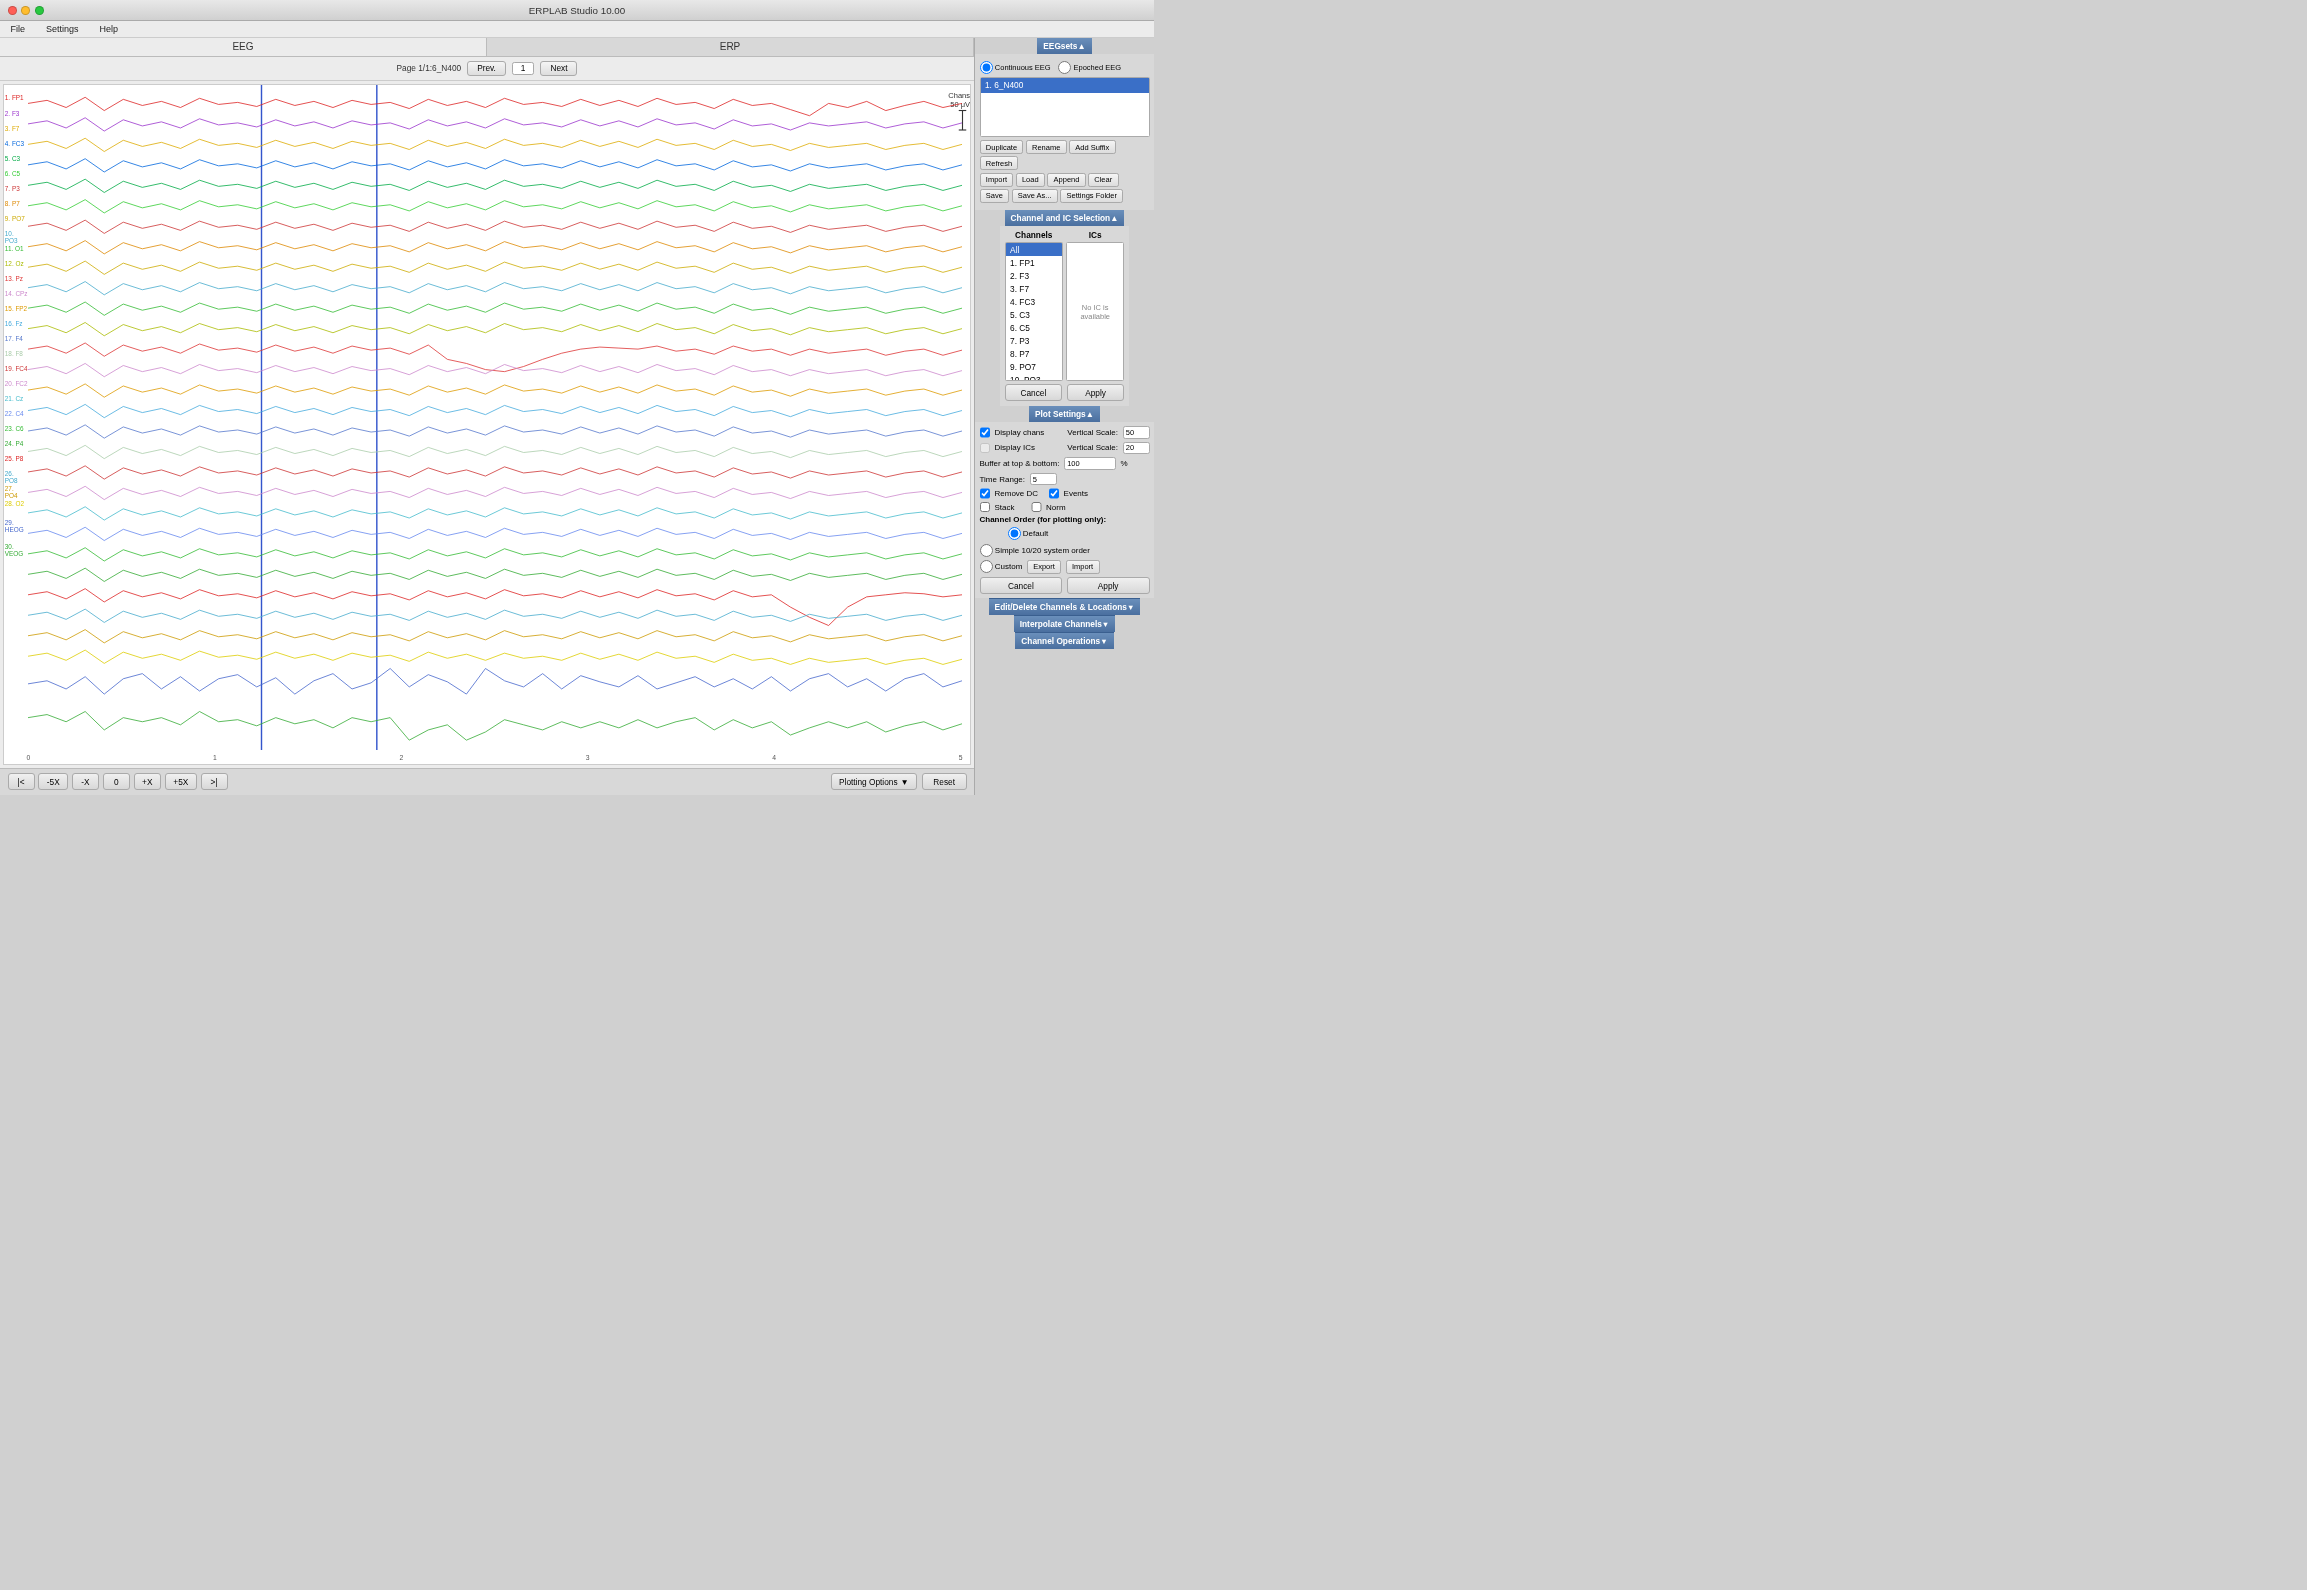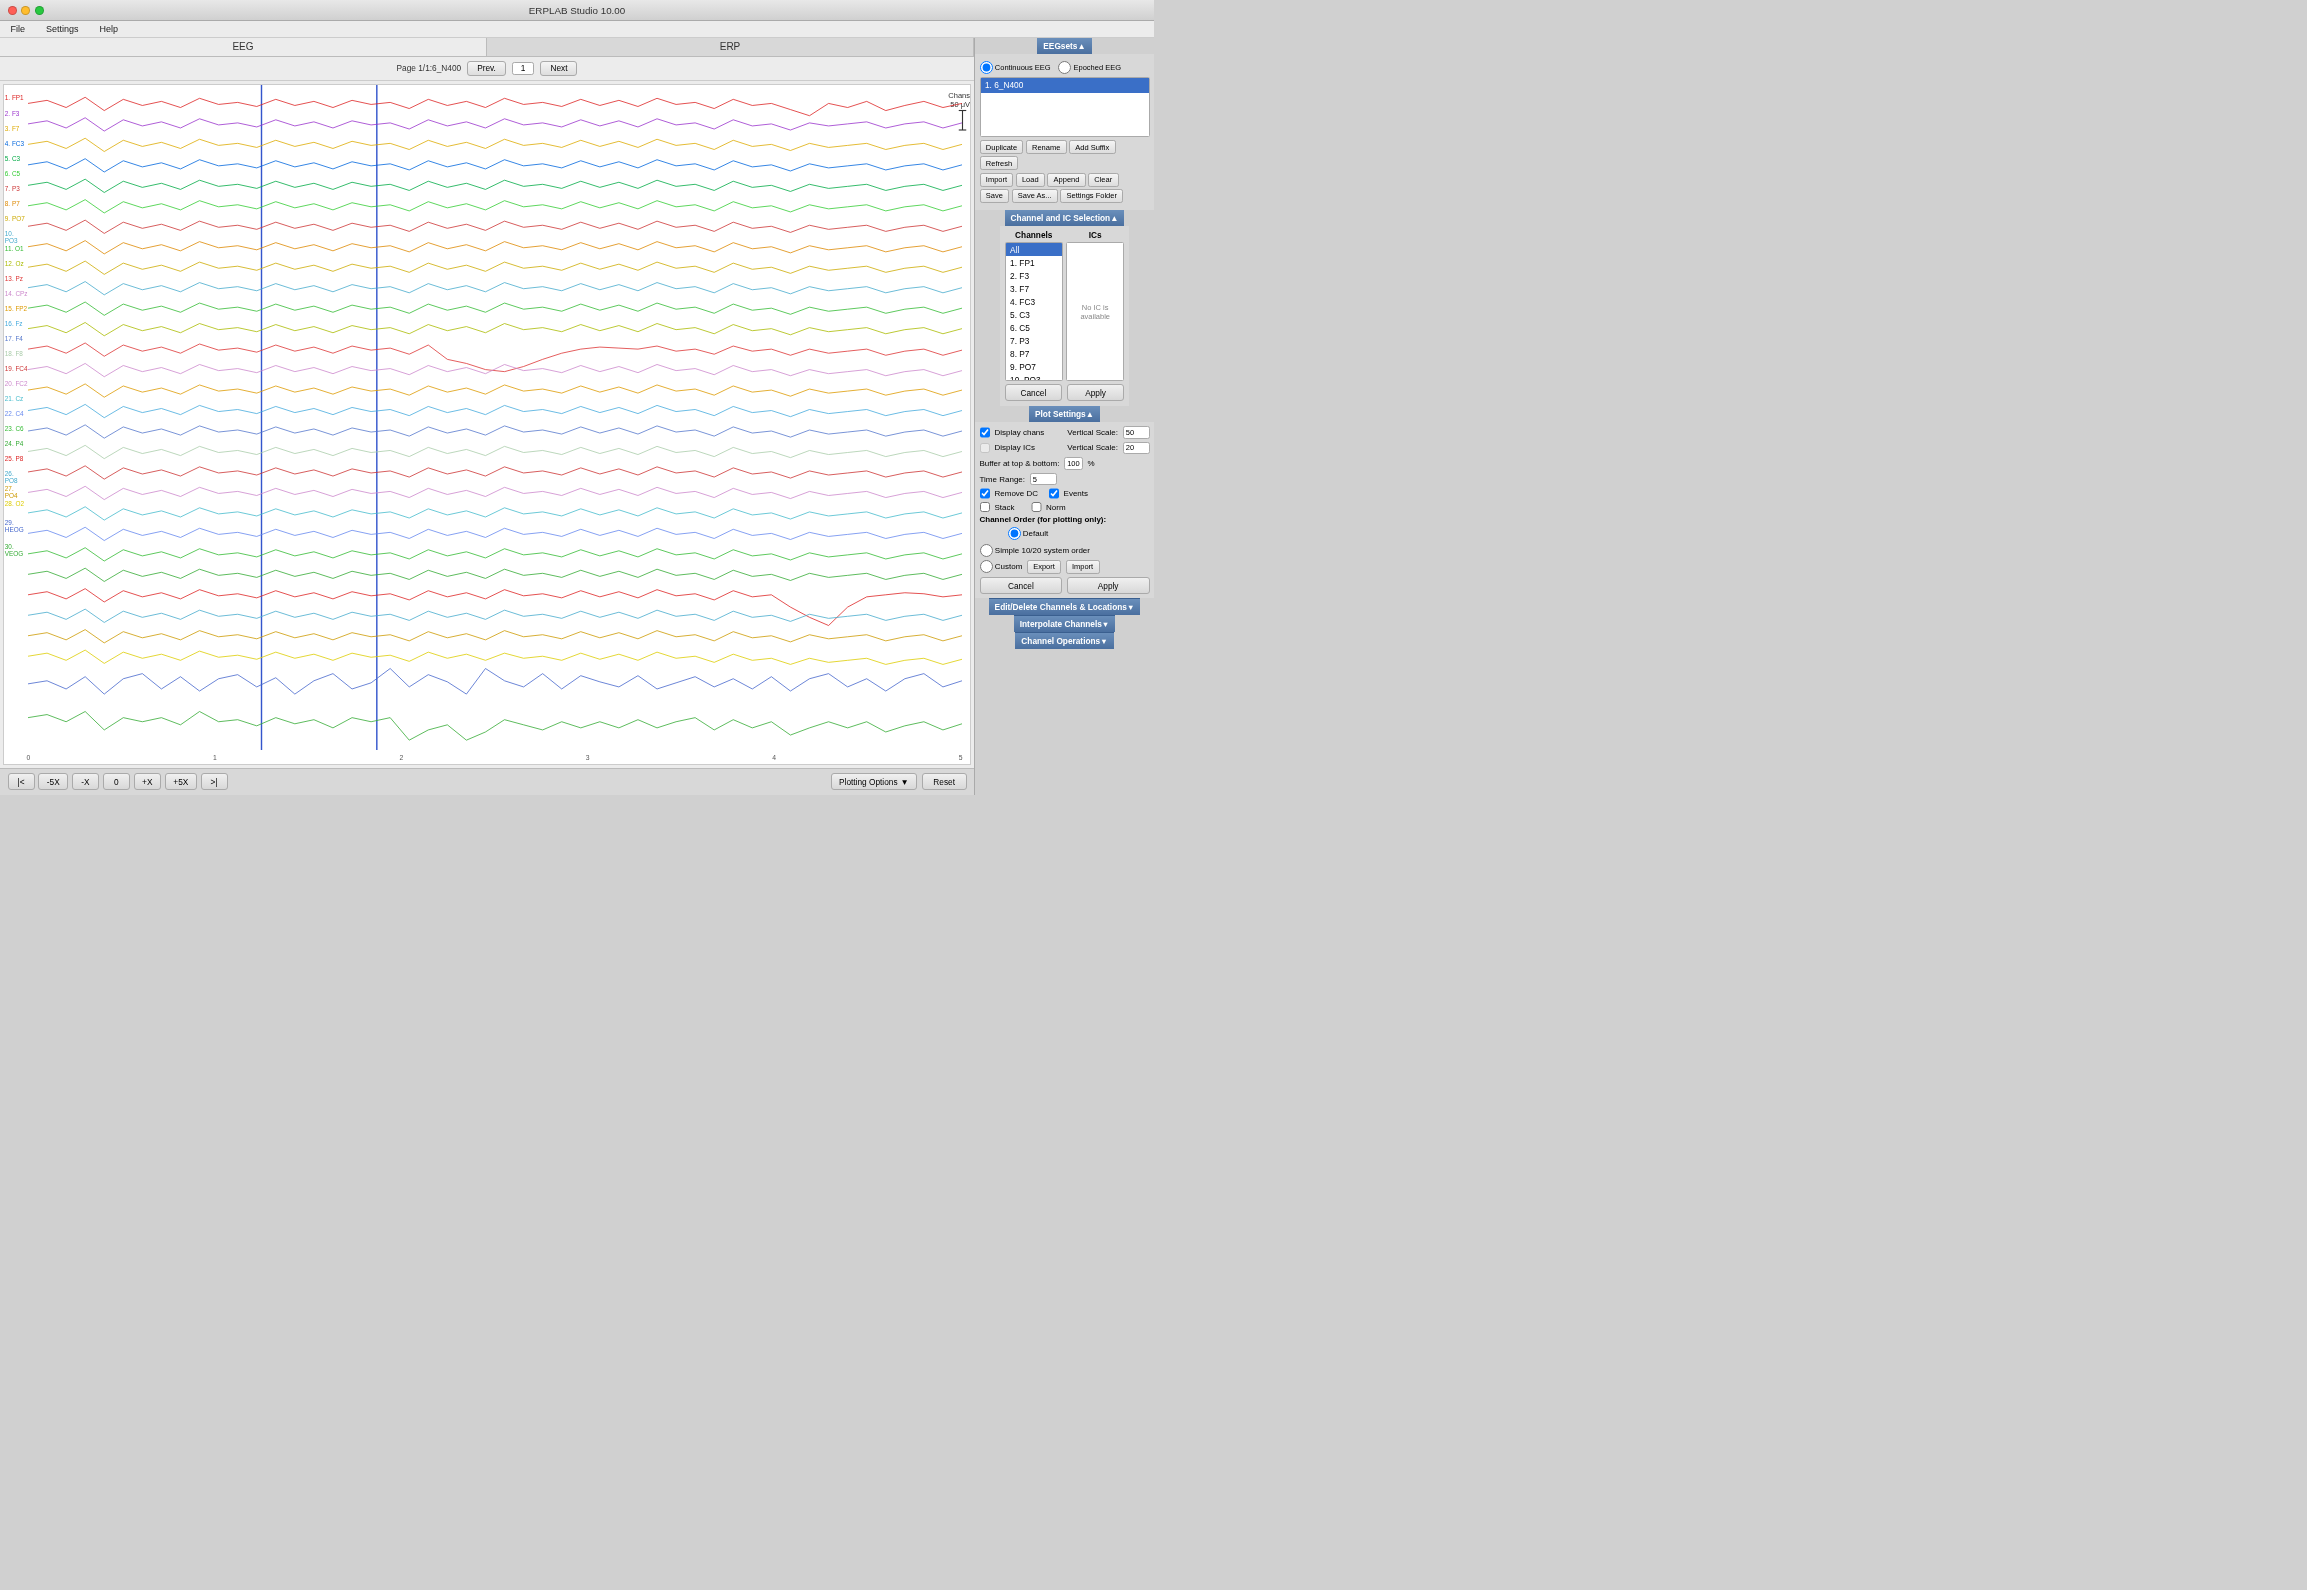--- a/index.html
+++ b/index.html
@@ -365,21 +365,21 @@
         <input type="text" class="vs-input" value="50" style="">
       </div>
       <div class="ps-row">
         <input type="checkbox" class="ps-checkbox" disabled="" style="">
         <span>Display ICs</span>
         <span style="margin-left:auto;">Vertical Scale:</span>
         <input type="text" class="vs-input" value="20" style="">
       </div>
       <div class="ps-row">
         <span>Buffer at top &amp; bottom:</span>
-        <input type="text" class="vs-input" value="100" style="width: 19px;">
+        <input type="text" class="vs-input" value="100" style="width: 52px;">
         <span>%</span>
       </div>
       <div class="ps-row">
         <span>Time Range:</span>
         <input type="text" class="vs-input" value="5" style="">
       </div>
       <div class="ps-row">
         <input type="checkbox" checked="" class="ps-checkbox" style="">
         <span>Remove DC</span>
         <input type="checkbox" checked="" class="ps-checkbox" style="margin-left: 6px;">

